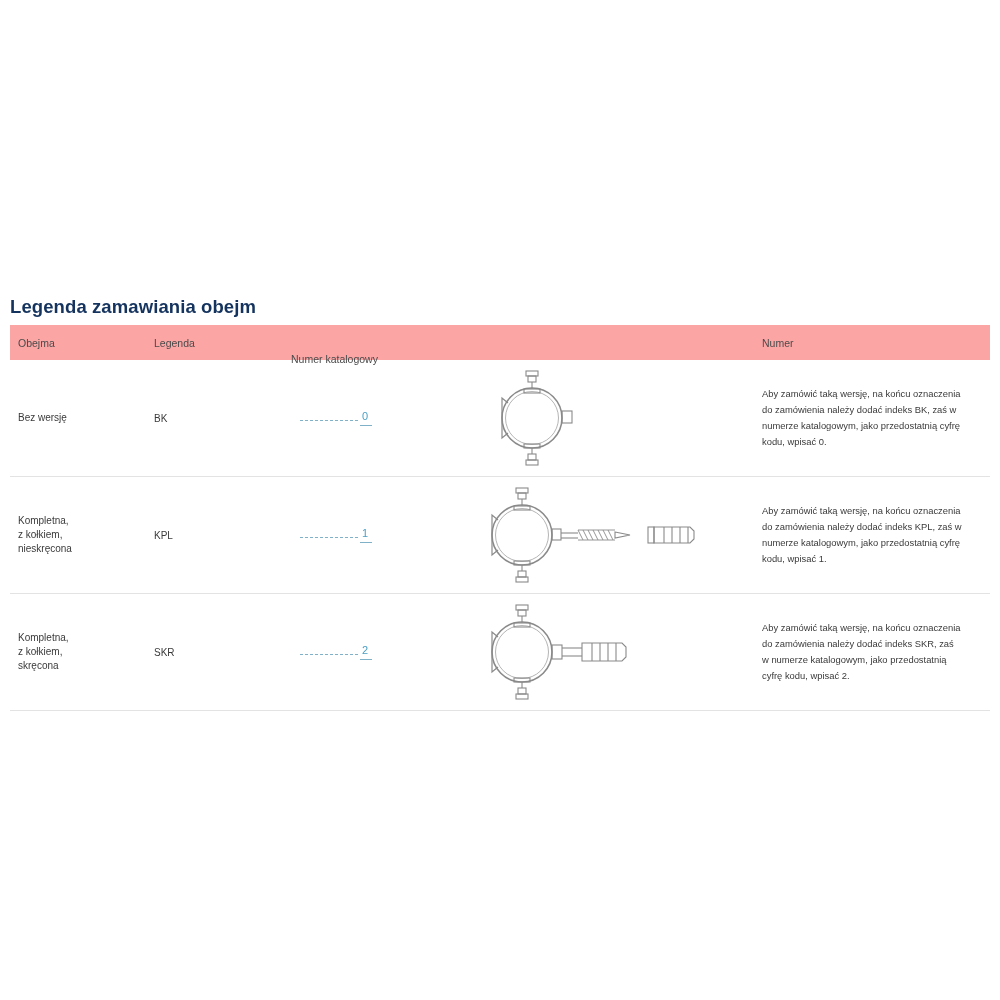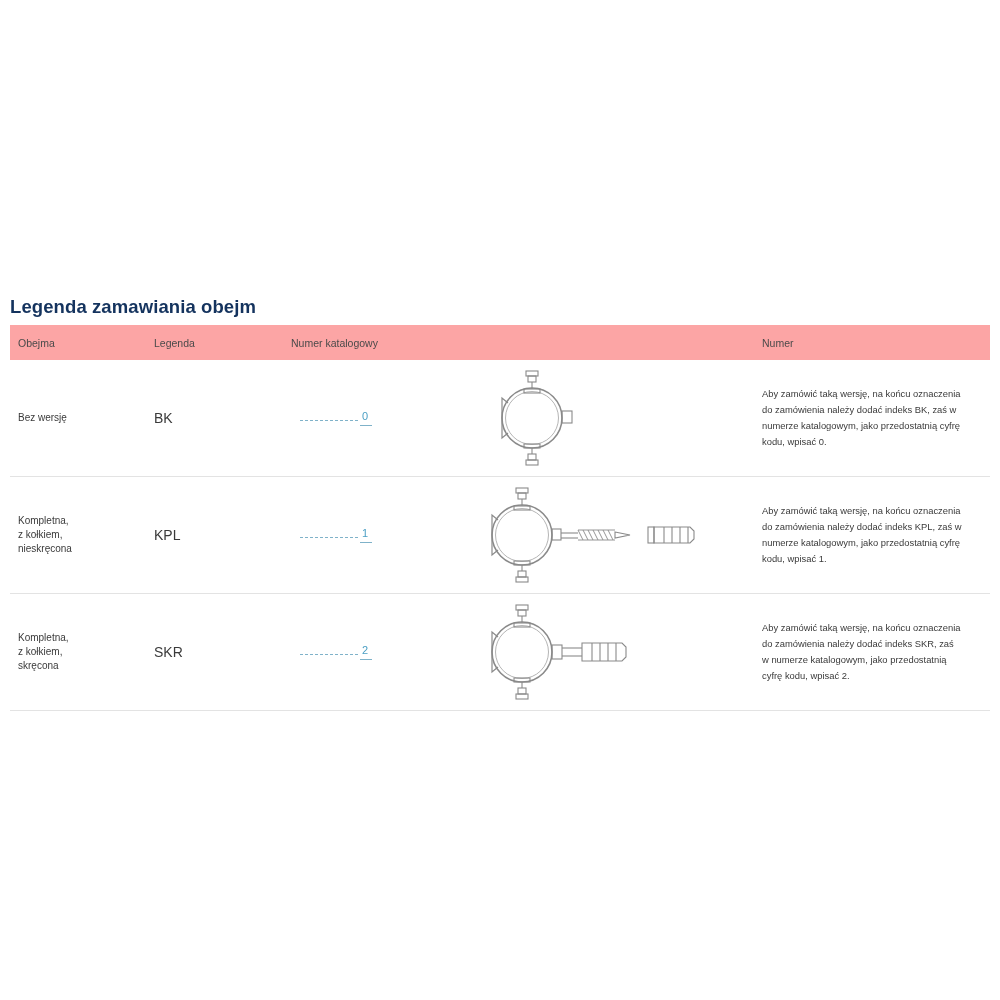--- a/index.html
+++ b/index.html
@@ -43,21 +43,21 @@
     position: relative;
   }
   .th {
     position: absolute;
     top: 12px;
     font-size: 10.5px;
     color: #4a4a4a;
   }
   .th.c1 { left: 8px; }
   .th.c2 { left: 144px; }
-  .th.c3 { left: 281px; }
+  .th.c3 { left: 281px; margin-top: 16px; }
   .th.c4 { left: 752px; }
 
   .row {
     position: relative;
     height: 116px;
     border-bottom: 1px solid #e3e3e3;
   }
   .row.last { border-bottom: 1px solid #e3e3e3; }
 
   .cell-label {
@@ -68,21 +68,21 @@
     width: 120px;
     font-size: 10px;
     line-height: 14px;
     color: #3a3a3a;
   }
   .cell-index {
     position: absolute;
     left: 144px;
     top: 50%;
     transform: translateY(-50%);
-    font-size: 14px;
+    font-size: 10px;
     color: #3a3a3a;
   }
   .cell-catalog {
     position: absolute;
     left: 290px;
     top: 50%;
     transform: translateY(-50%);
     width: 130px;
     height: 16px;
   }

